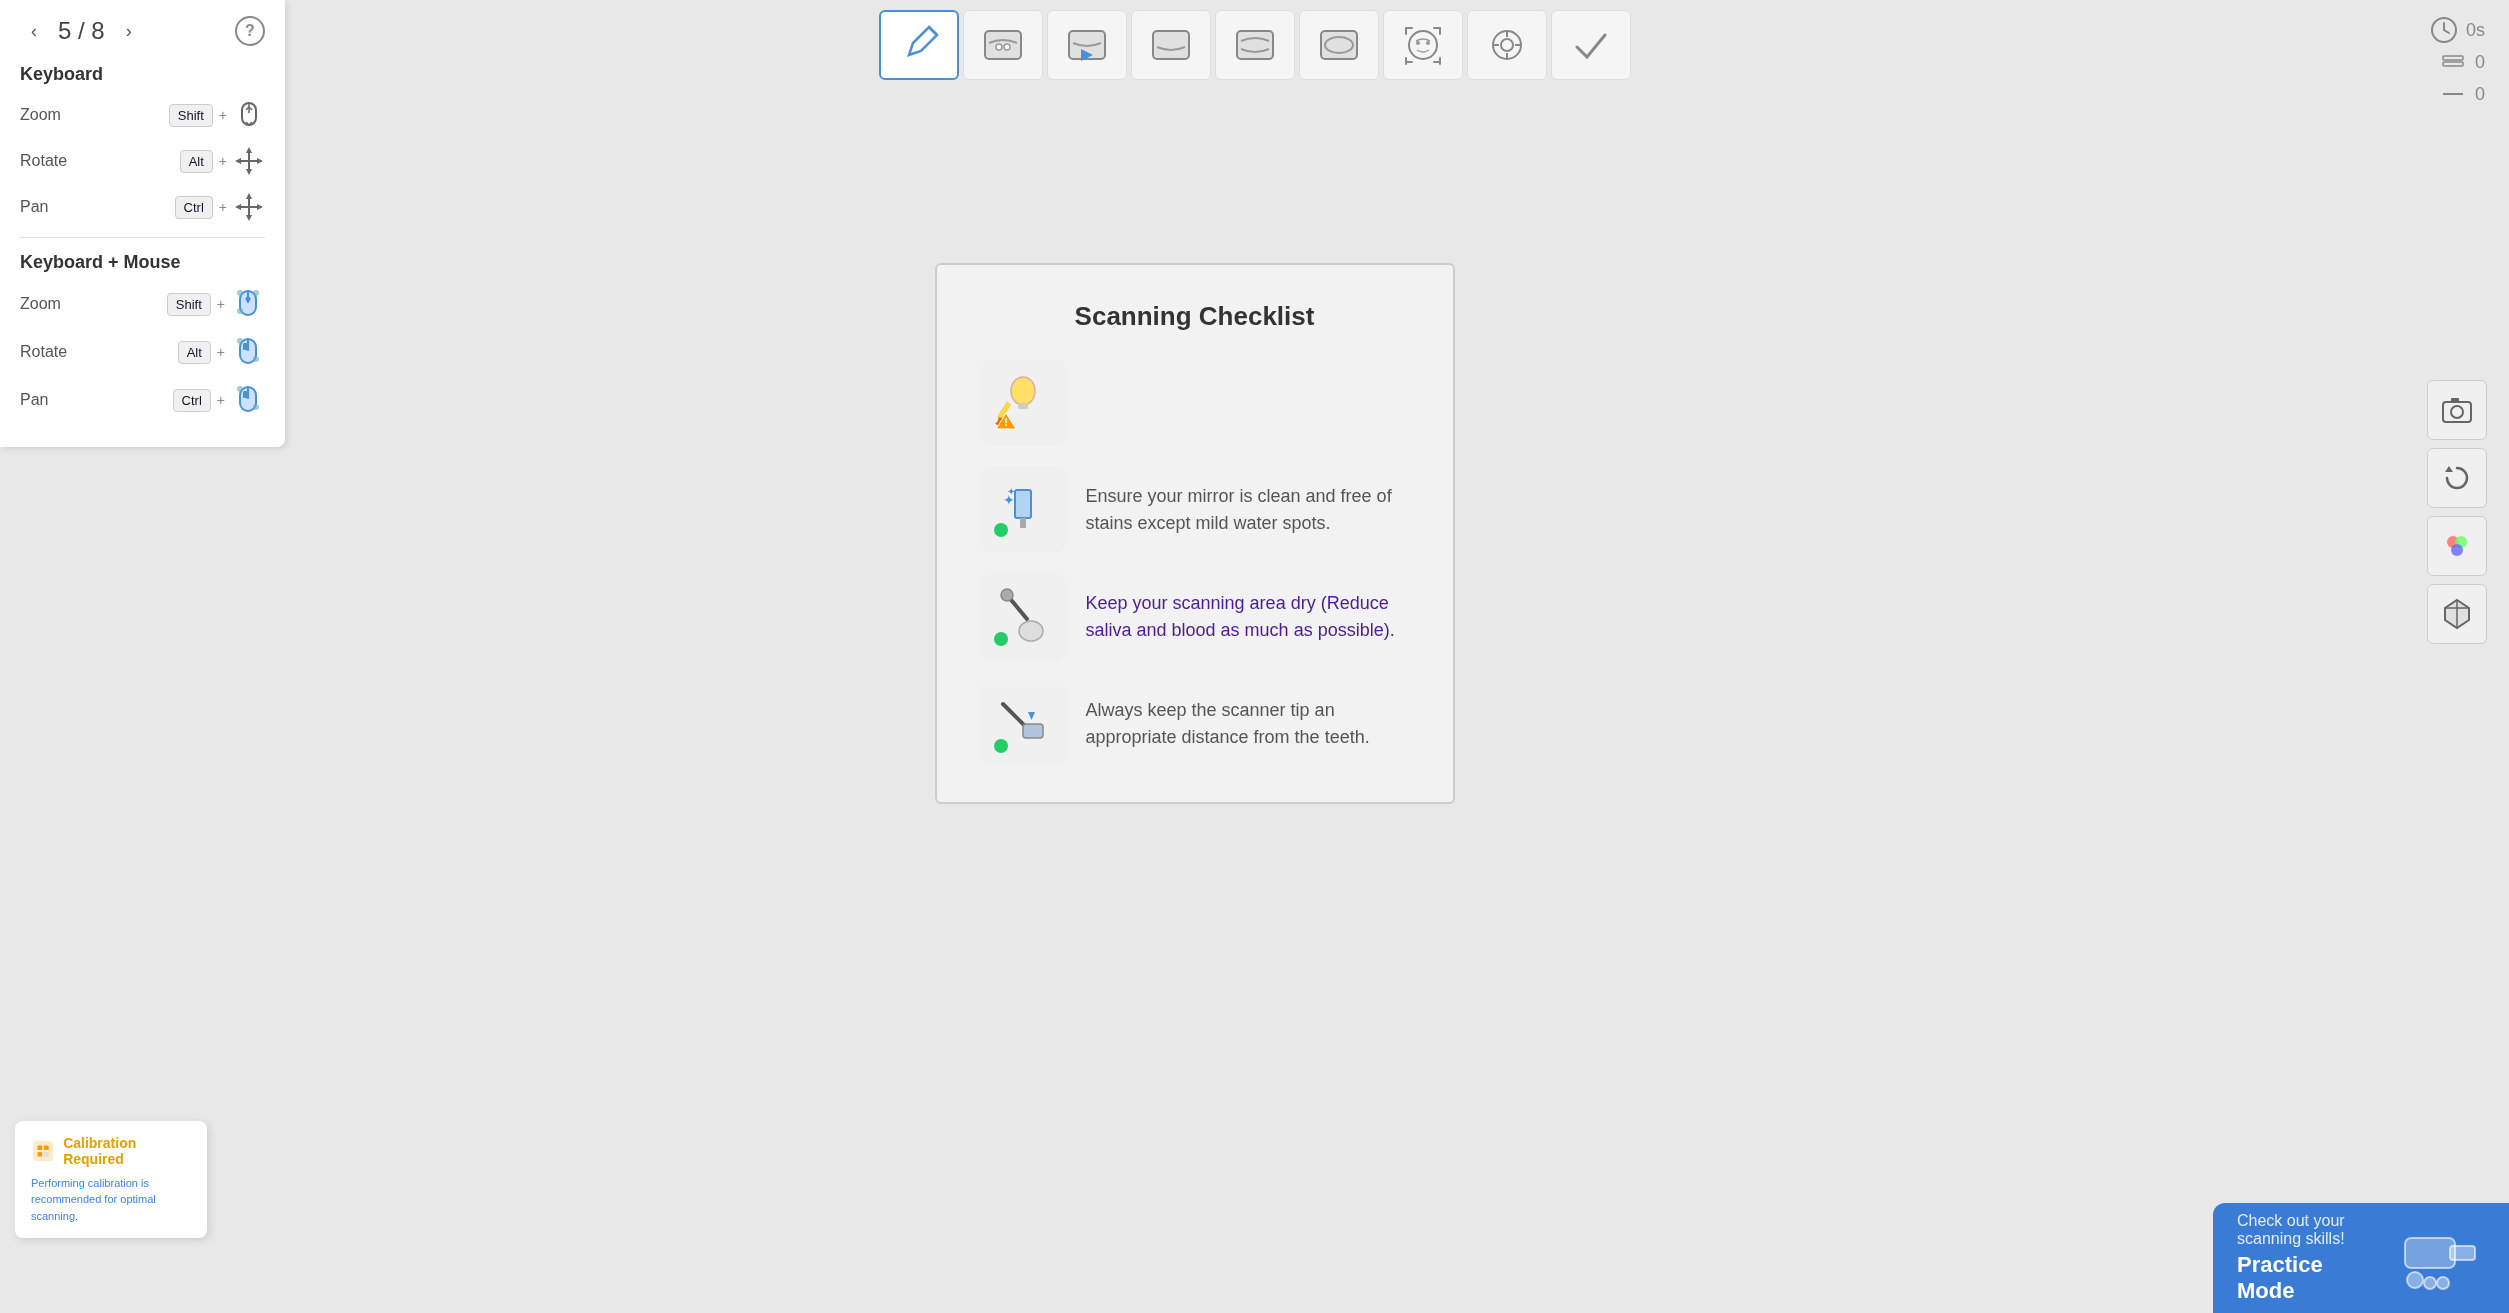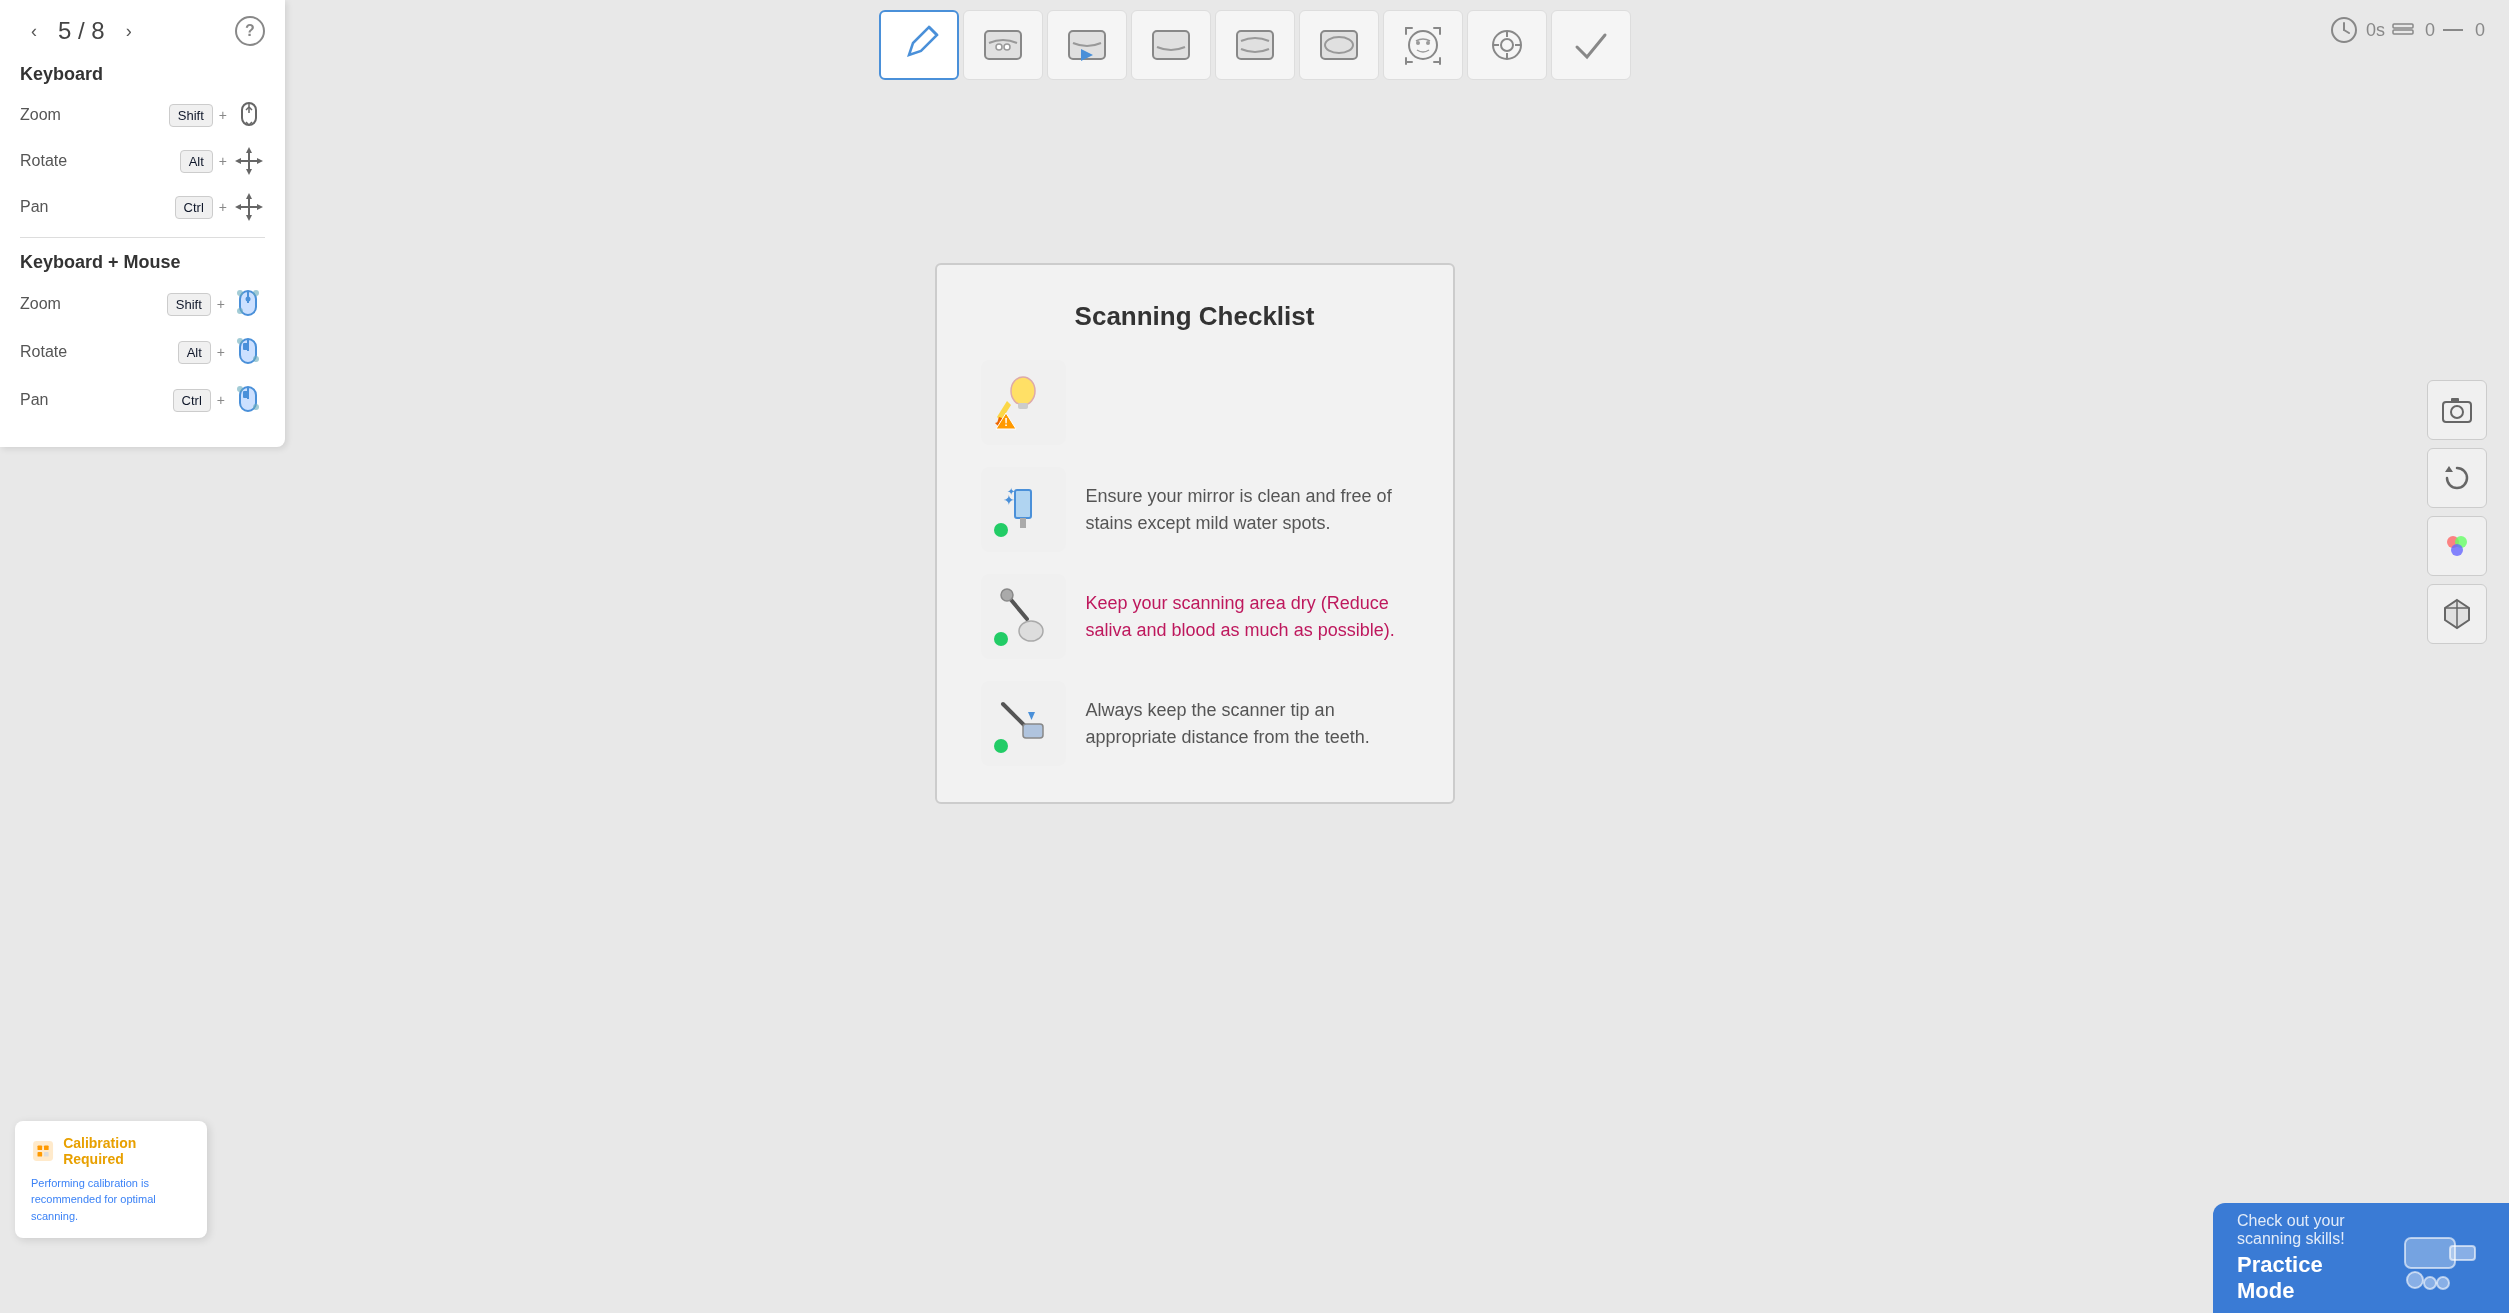--- a/index.html
+++ b/index.html
@@ -465,41 +465,41 @@
       <div style="width:85px; height:85px; background:#f0f0f0; border-radius:8px; display:flex; align-items:center; justify-content:center; flex-shrink:0; position:relative;">
         <svg width="60" height="60" viewBox="0 0 60 60">
 
           <line x1="14" y1="8" x2="34" y2="32" stroke="#555" stroke-width="4" stroke-linecap="round"></line>
           <circle cx="14" cy="8" r="6" fill="#aaa" stroke="#888" stroke-width="1.5"></circle>
           <ellipse cx="38" cy="44" rx="12" ry="10" fill="#ddd" stroke="#aaa" stroke-width="1.5"></ellipse>
 
           <circle cx="8" cy="52" r="7" fill="#22cc66"></circle>
         </svg>
       </div>
-      <span style="font-size:18px; color:#be185d; line-height:1.5;">Keep your scanning area dry (Reduce saliva and blood as much as possible).</span>
+      <span style="font-size:18px; color:#4c1d95; line-height:1.5;">Keep your scanning area dry (Reduce saliva and blood as much as possible).</span>
     </div>
 
     <div style="display:flex; align-items:center; gap:20px;">
       <div style="width:85px; height:85px; background:#f0f0f0; border-radius:8px; display:flex; align-items:center; justify-content:center; flex-shrink:0; position:relative;">
         <svg width="60" height="60" viewBox="0 0 60 60">
 
           <line x1="10" y1="10" x2="38" y2="38" stroke="#555" stroke-width="4" stroke-linecap="round"></line>
           <rect x="30" y="30" width="20" height="14" rx="3" fill="#b0c4de" stroke="#888" stroke-width="1.5"></rect>
 
           <polygon points="35,18 42,18 38.5,26" fill="#4a90d9"></polygon>
 
           <circle cx="8" cy="52" r="7" fill="#22cc66"></circle>
         </svg>
       </div>
       <span style="font-size:18px; color:#555; line-height:1.5;">Always keep the scanner tip an appropriate distance from the teeth.</span>
     </div>
   </div>
 </div>
 
-<div style="position:absolute; top:16px; right:24px; display:flex; flex-direction:row; align-items:flex-end; gap:4px;">
+<div style="position:absolute; top:16px; right:24px; display:flex; flex-direction:column; align-items:flex-end; gap:4px;">
   <div style="display:flex; align-items:center; gap:8px;">
 
     <svg width="28" height="28" viewBox="0 0 28 28">
       <circle cx="14" cy="14" r="12" stroke="#888" stroke-width="2" fill="none"></circle>
       <line x1="14" y1="7" x2="14" y2="14" stroke="#888" stroke-width="2" stroke-linecap="round"></line>
       <line x1="14" y1="14" x2="19" y2="17" stroke="#888" stroke-width="2" stroke-linecap="round"></line>
     </svg>
     <span style="font-size:18px; color:#888;">0s</span>
   </div>
   <div style="display:flex; align-items:center; gap:8px;">

